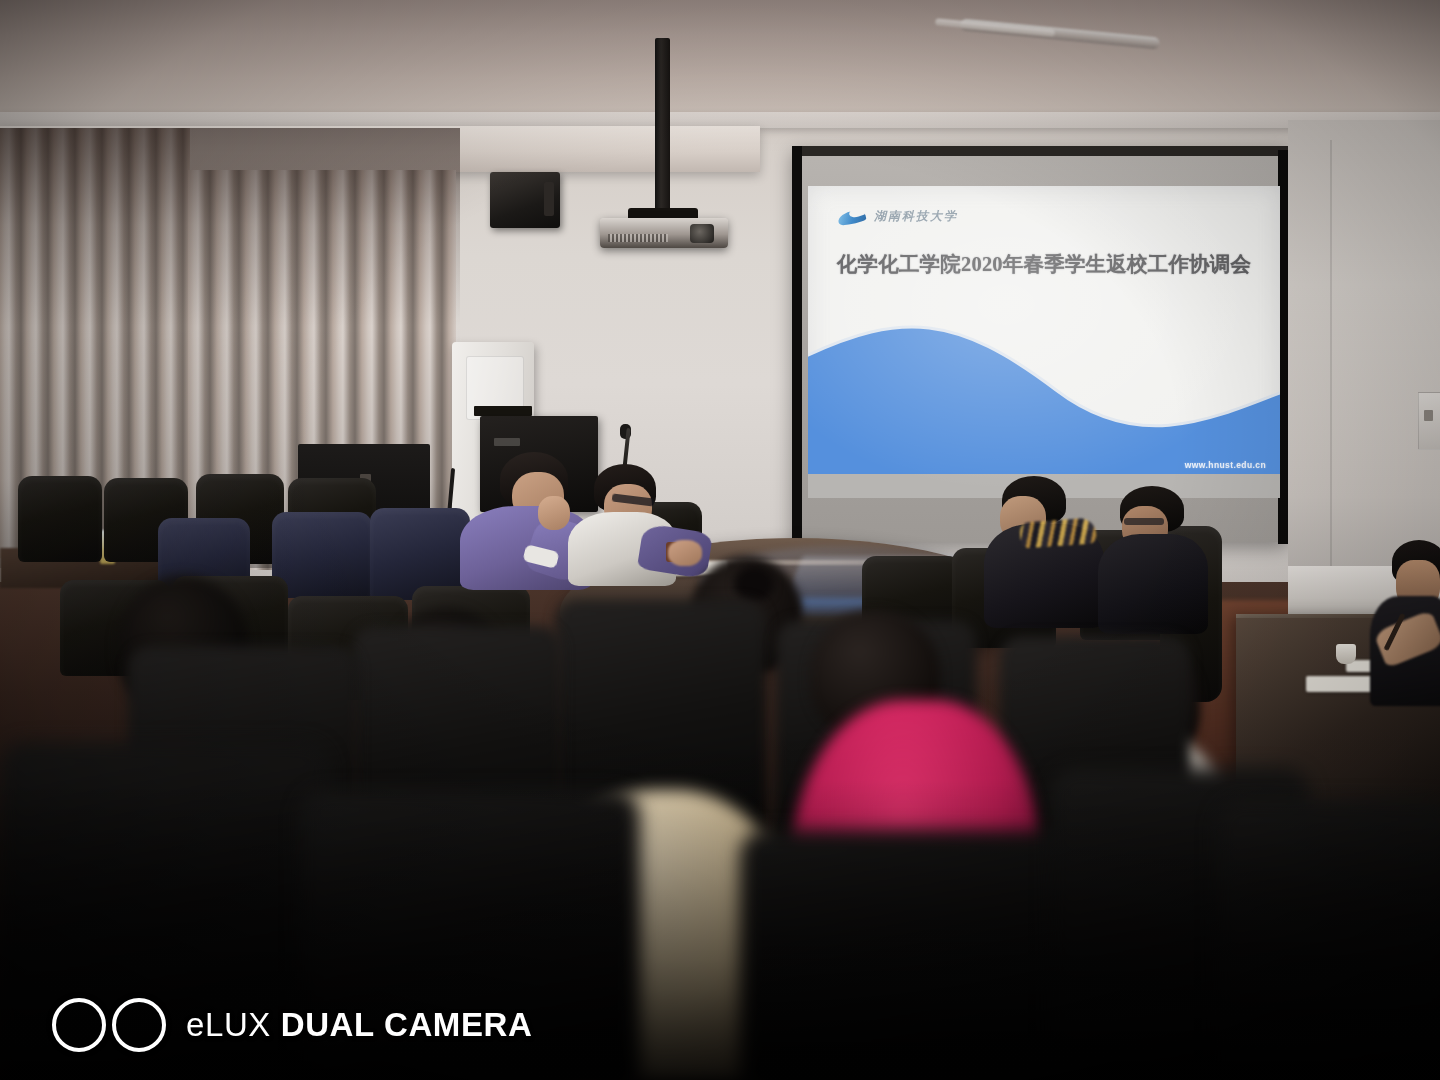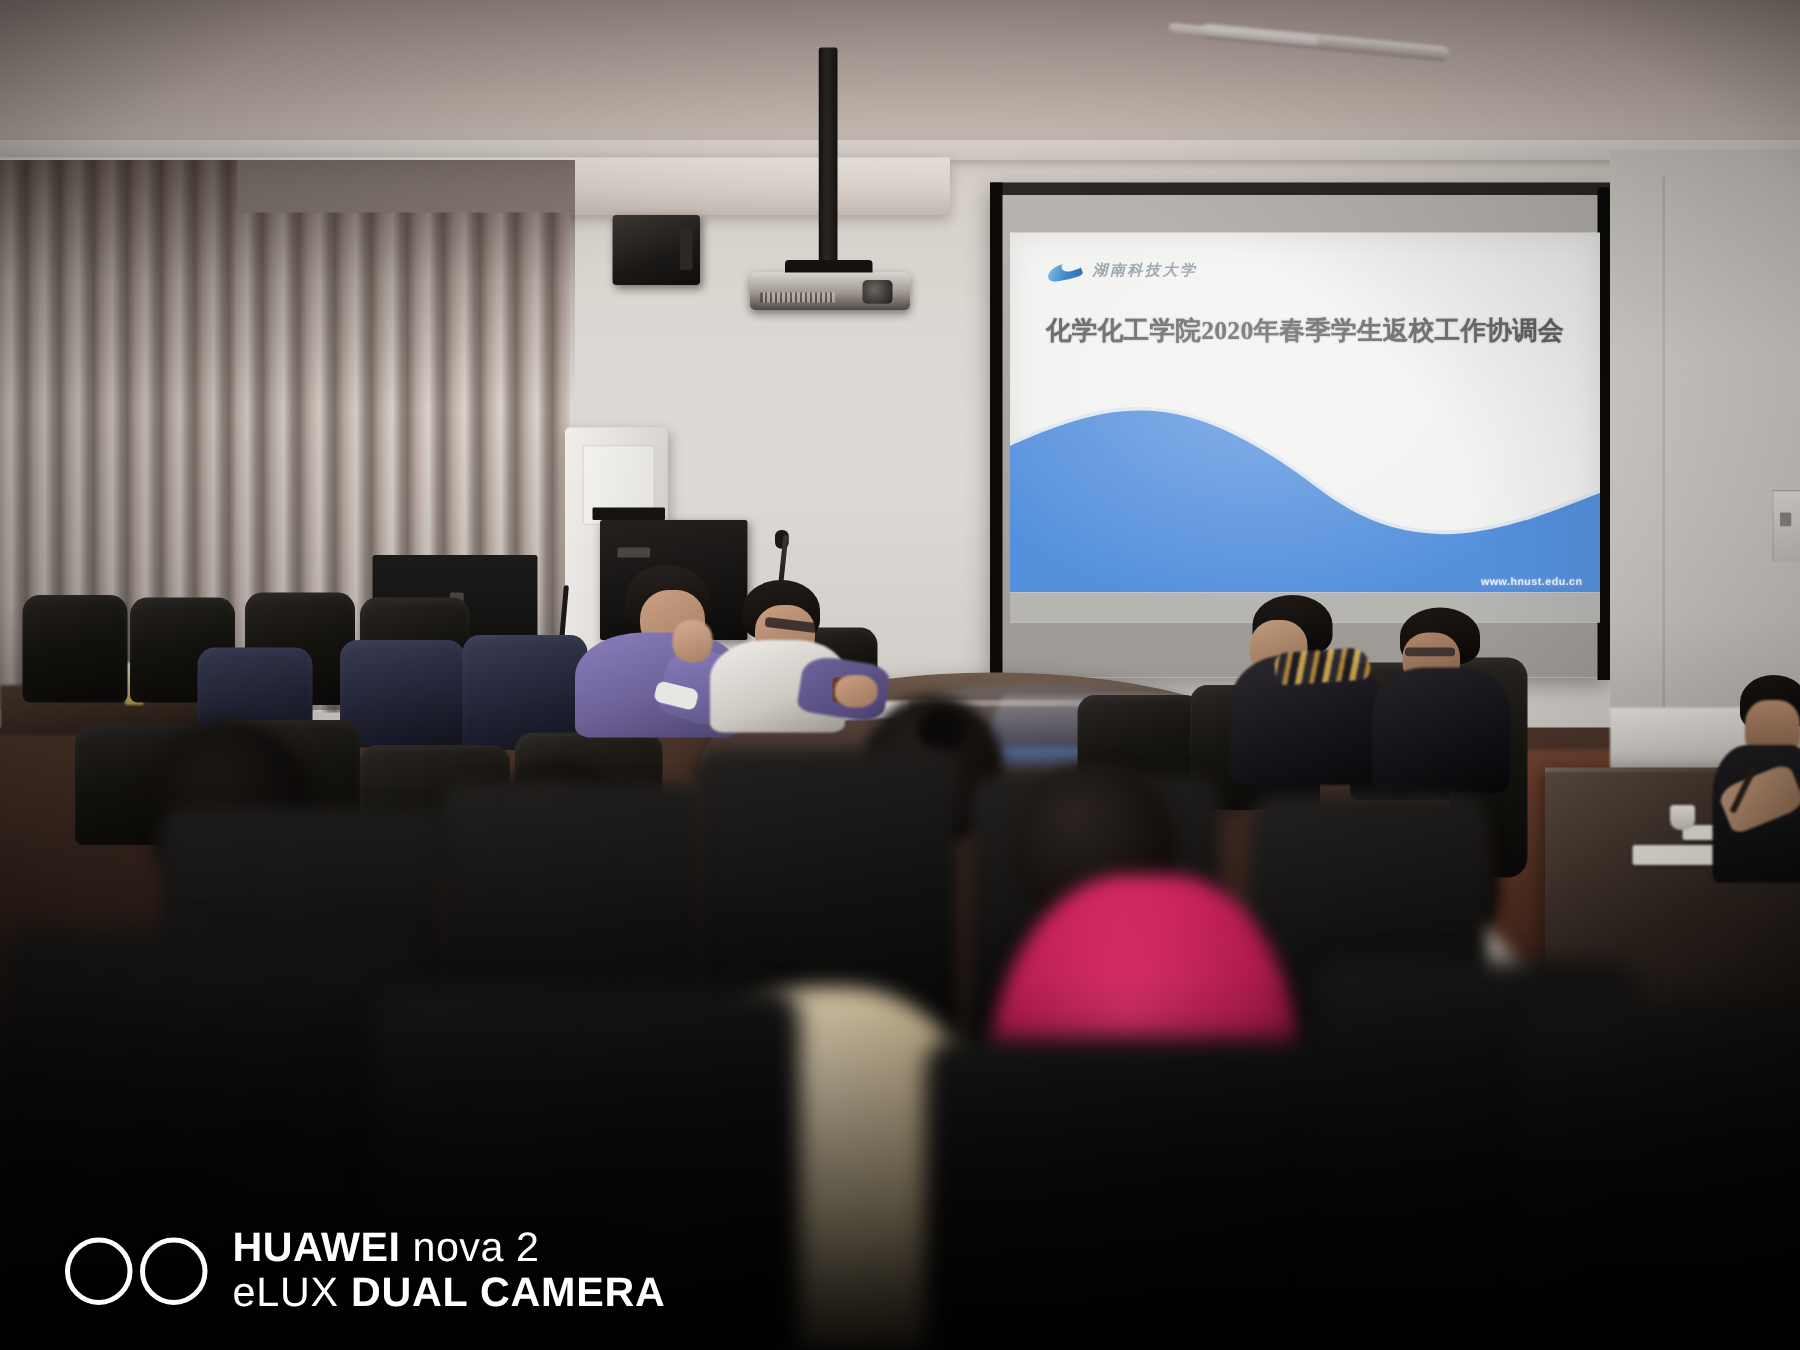--- a/index.html
+++ b/index.html
@@ -665,24 +665,20 @@
 
   <div class="dark-bottom"></div>
   <div class="vignette"></div>
 
   <div class="watermark">
     <div class="wm-lenses">
       <div class="wm-lens"></div>
       <div class="wm-lens"></div>
     </div>
     <div class="wm-lines">
-      <div class="wm-l1">
-        <span class="wm-brand">HUAWEI</span>
-        <span class="wm-model">nova 2</span>
-      </div>
       <div class="wm-l2">
         <span class="wm-elux">eLUX</span>
         <span>DUAL CAMERA</span>
       </div>
     </div>
   </div>
 
 </div>
 
 </body></html>

